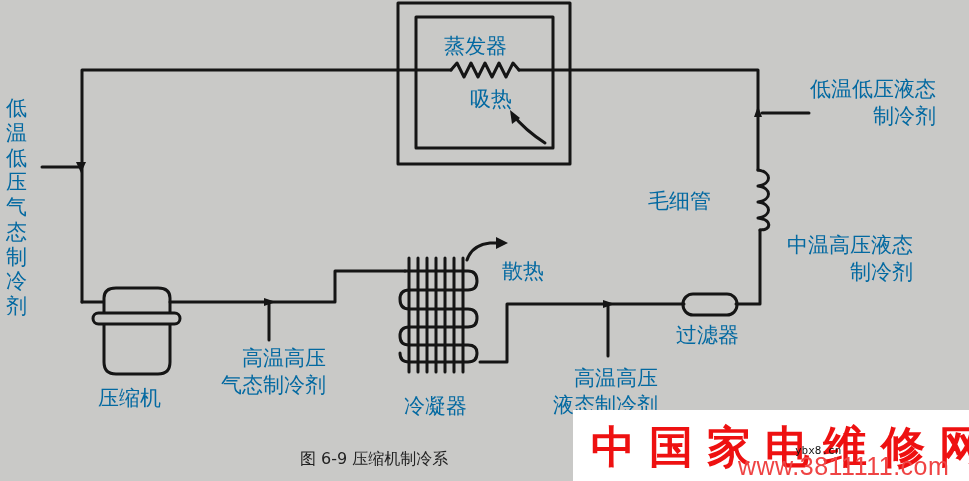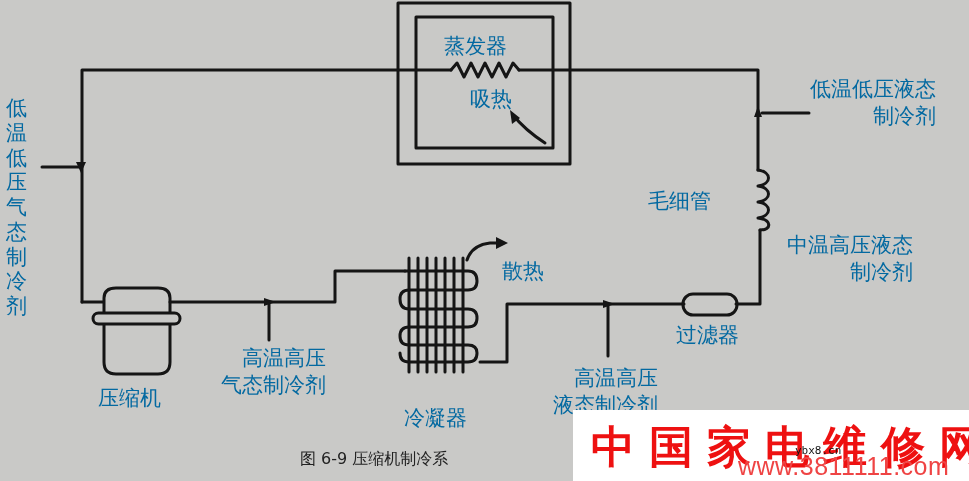--- a/index.html
+++ b/index.html
@@ -95,21 +95,21 @@
   <div>中温高压液态</div>
   <div>制冷剂</div>
 </div>
 <div class="lbl" style="left:502px;top:258px;">散热</div>
 <div class="lbl" style="left:676px;top:322px;">过滤器</div>
 <div class="lbl" style="left:98px;top:385px;">压缩机</div>
 <div class="lbl center" style="left:221px;top:345px;">
   <div>高温高压</div>
   <div>气态制冷剂</div>
 </div>
-<div class="lbl" style="left:404px;top:393px;margin-top:12px;">冷凝器</div>
+<div class="lbl" style="left:404px;top:393px;">冷凝器</div>
 <div class="lbl center" style="left:553px;top:365px;">
   <div>高温高压</div>
   <div>液态制冷剂</div>
 </div>
 
 <div id="caption">图 6-9   压缩机制冷系</div>
 
 <div id="watermark">
   <div id="wm-title">中国家电维修网</div>
   <div id="wm-small">ybx8.cn</div>

